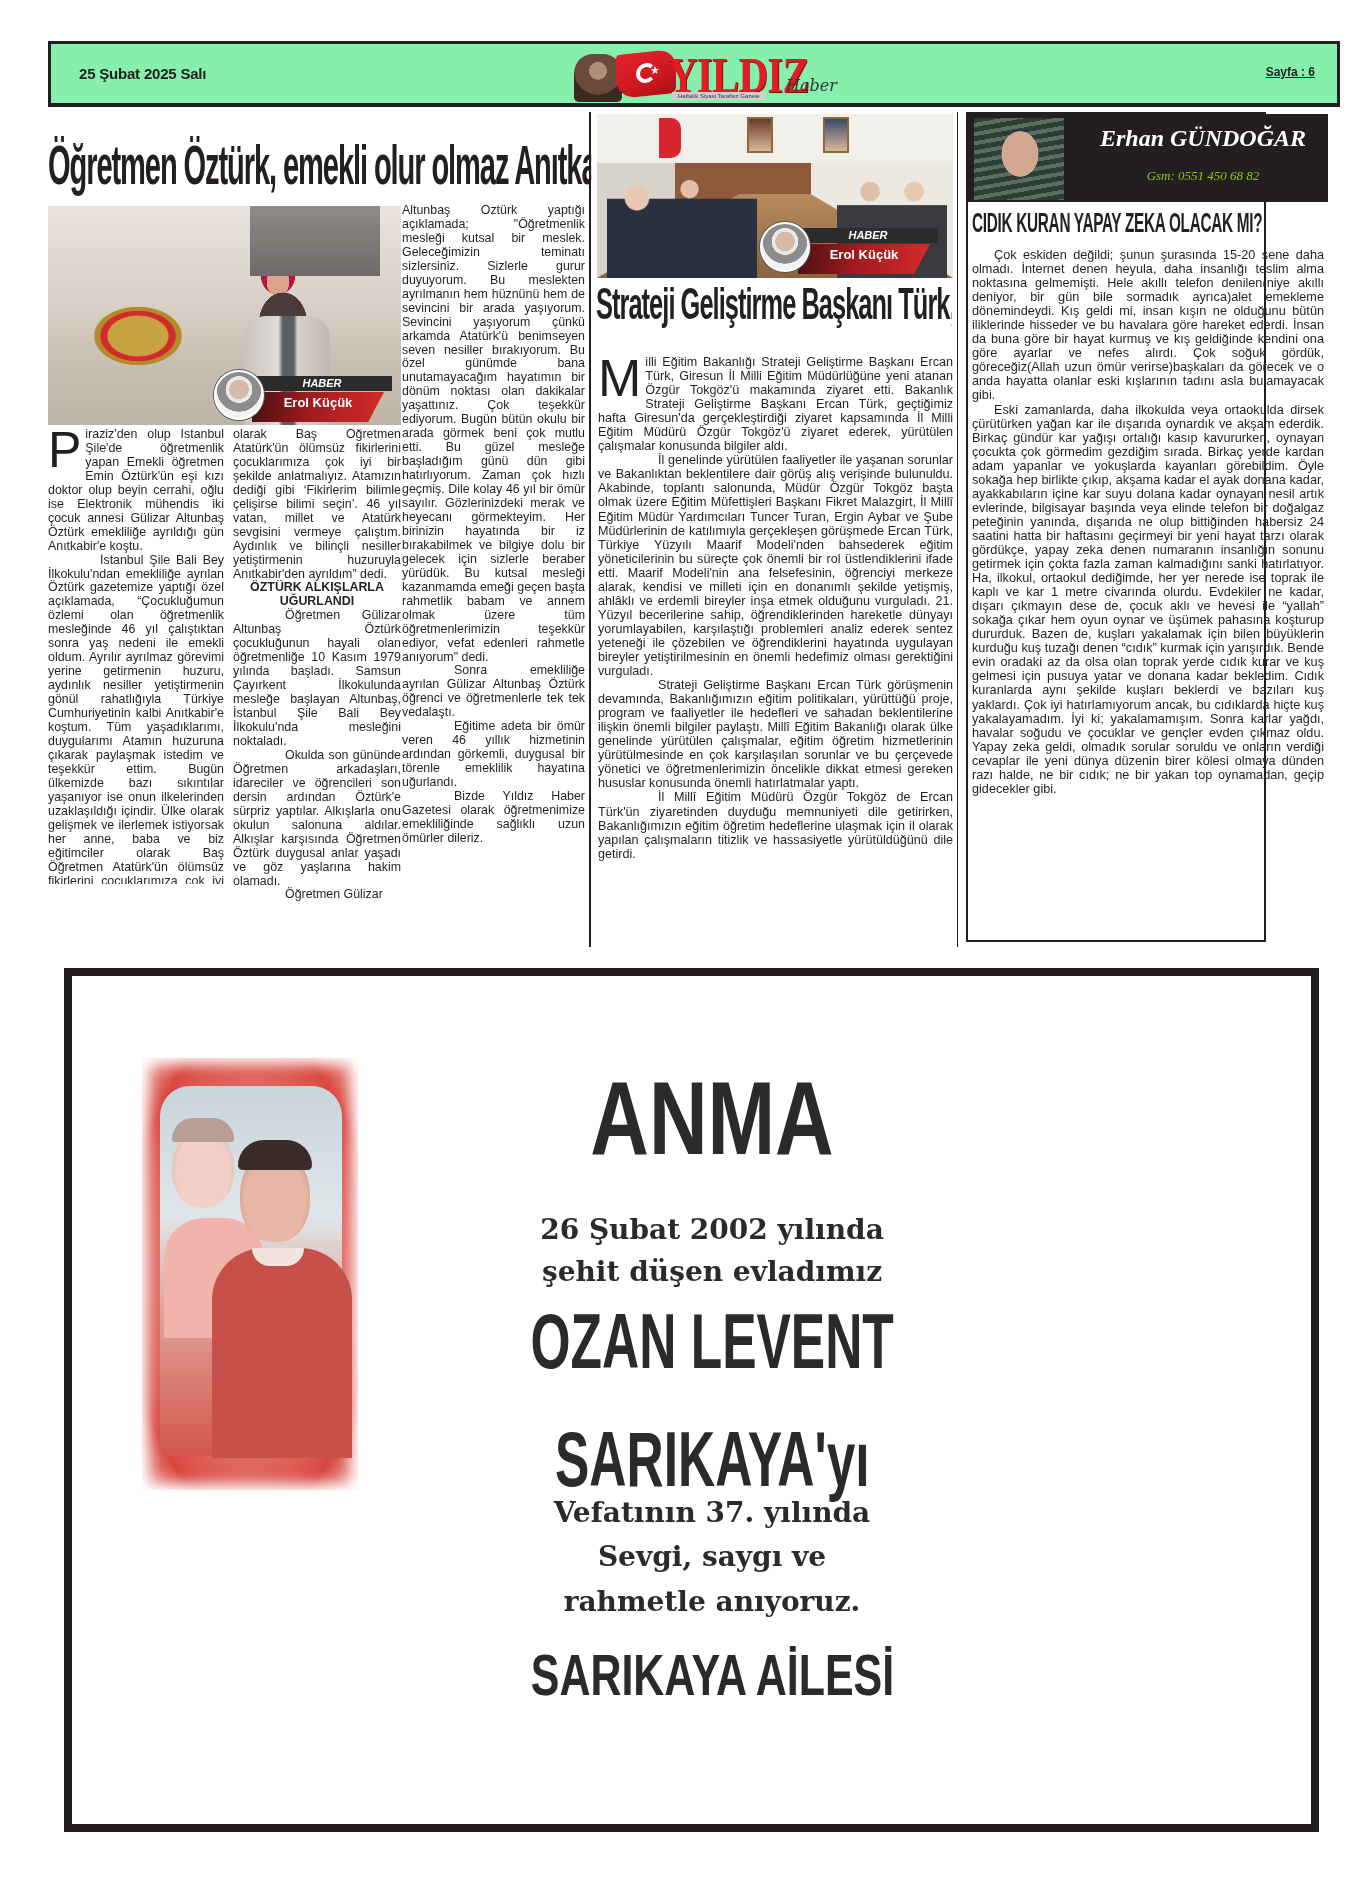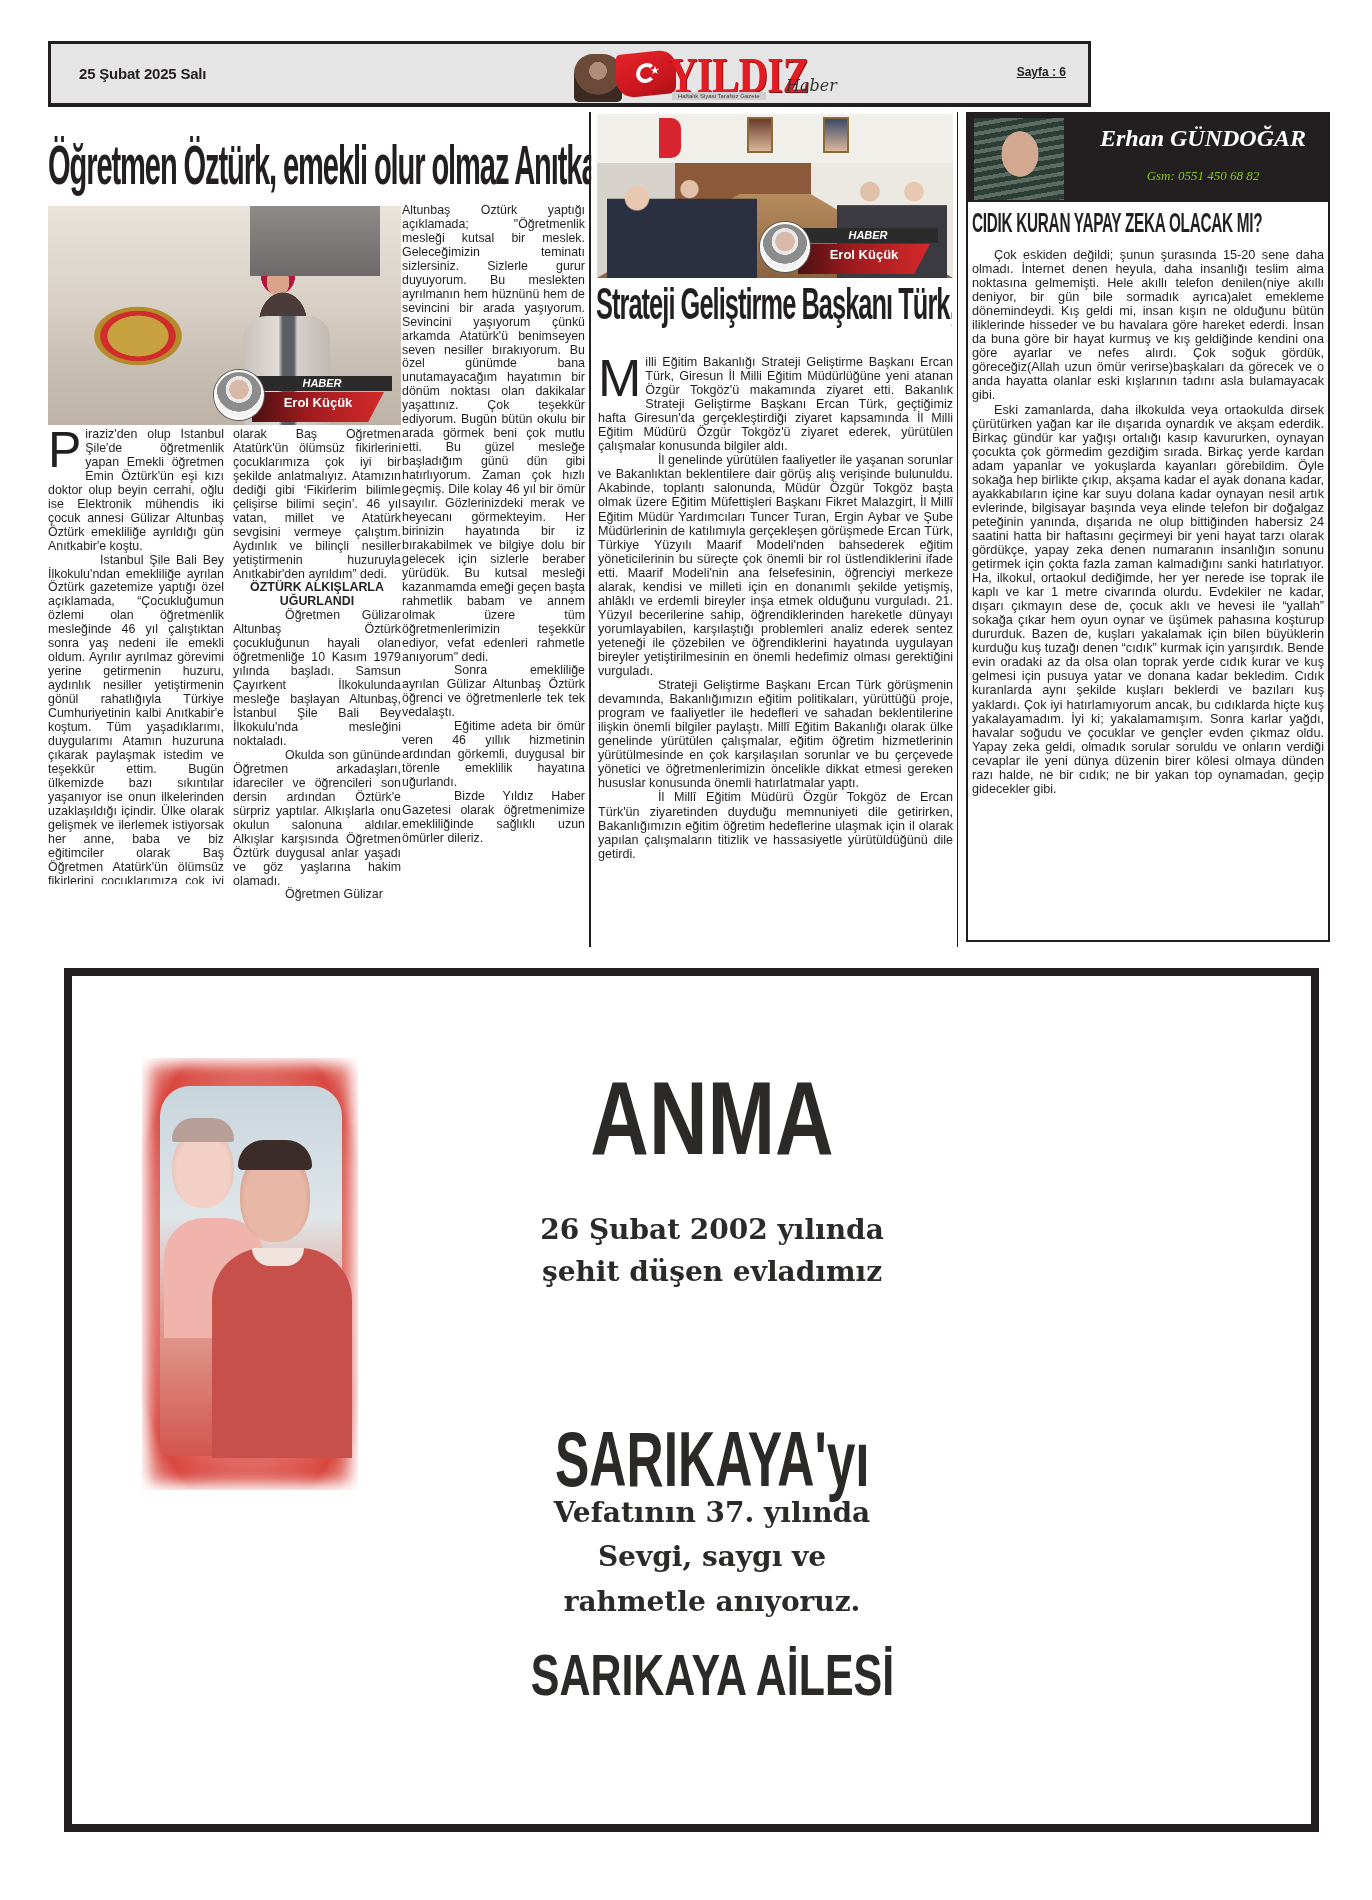--- a/index.html
+++ b/index.html
@@ -1,22 +1,22 @@
 <!DOCTYPE html>
 <html><head>
 <meta charset="utf-8">
 <style>
   * { box-sizing: border-box; margin: 0; padding: 0; }
   html, body { width: 1372px; height: 1900px; background: #ffffff; overflow: hidden; }
   body { position: relative; font-family: "Liberation Sans", sans-serif; color: #231f20; }
 
   
   .masthead {
-    position: absolute; left: 48px; top: 41px; width: 1043px; height: 66px;
-    border: 3px solid #231f20; border-bottom-width: 4px; background: #e5e5e5; text-align: center;
+    position: absolute; left: 48px; top: 41px; width: 1292px; height: 66px;
+    border: 3px solid #231f20; border-bottom-width: 4px; background: #86efac; text-align: center;
   }
   .masthead .date { position: absolute; left: 28px; top: 21px; font-size: 15px; font-weight: bold; letter-spacing: -0.2px; }
   .masthead .page-no { position: absolute; right: 22px; top: 21px; font-size: 12px; font-weight: bold; text-decoration: underline; }
   .logo { position: absolute; left: 505px; top: 4px; width: 290px; height: 56px; }
   .logo .flag {
     position: absolute; left: 60px; top: 4px; width: 60px; height: 44px;
     background: linear-gradient(160deg, #e5222b 0%, #c8161e 70%, #a80f15 100%);
     border-radius: 4px 18px 6px 20px; transform: skewY(-6deg);
   }
   .logo .flag .crescent { position:absolute; left: 20px; top: 11px; width: 20px; height: 20px; border-radius: 50%; border: 4px solid #fff; border-right-color: transparent; }
@@ -99,21 +99,21 @@
   .a2-photo .frame2 { position:absolute; left: 226px; top: 3px; width: 26px; height: 36px; background: linear-gradient(#3a4a6a,#d9b79a); border: 2px solid #8b6a3a; }
   .a2-photo .flagr { position:absolute; left: 62px; top: 4px; width: 22px; height: 40px; background:#d8242c; border-radius: 0 10px 10px 0; }
 
   .a2-headline {
     position: absolute; left: 596px; top: 278px; width: 560px; height: 46px; overflow: hidden;
     font-weight: bold; font-size: 40px; line-height: 46px; letter-spacing: -1.5px; white-space: nowrap;
     transform: scaleX(0.635) scaleY(1.1); transform-origin: left top;
   }
 
   
-  .col-box { position: absolute; left: 966px; top: 112px; width: 364px; height: 830px; border: 2px solid #231f20; }
+  .col-box { position: absolute; left: 966px; top: 112px; width: 300px; height: 830px; border: 2px solid #231f20; }
   .col-header { position: absolute; left: 0; top: 0; width: 360px; height: 88px; background: #231f20; }
   .col-photo {
     position: absolute; left: 6px; top: 4px; width: 90px; height: 82px;
     background:
       radial-gradient(ellipse 26px 32px at 46px 36px, #d2a891 0 70%, transparent 72%),
       repeating-linear-gradient(170deg, #2b3f36 0 5px, #5e6b63 5px 9px);
     background-color: #cdb79a;
   }
   .col-name { position: absolute; left: 120px; top: 11px; width: 230px; text-align: center; font-family: "Liberation Serif", serif; font-style: italic; font-weight: bold; font-size: 24px; color: #fff; }
   .col-gsm { position: absolute; left: 120px; top: 54px; width: 230px; text-align: center; font-family: "Liberation Serif", serif; font-style: italic; font-weight: normal; font-size: 13px; color: #84cc16; }
@@ -241,20 +241,23 @@
         <div style="position:absolute; left:96px; top:82px; width:74px; height:30px; border-radius:34px 34px 6px 6px; background:#3b2c2a;"></div>
         <div style="position:absolute; left:70px; top:190px; width:140px; height:210px; border-radius:52px 52px 0 0; background:#c7514a;"></div>
         <div style="position:absolute; left:110px; top:190px; width:52px; height:18px; border-radius:0 0 30px 30px; background:#f1e4df;"></div>
       </div>
 
       <div class="anma" style="top:92px;">
         <span class="cond" style="font-size:104px; line-height:100px; transform:scaleX(0.78);">ANMA</span>
       </div>
       <div class="serif-line" style="top:237px; font-size:28px;">26 Şubat 2002 yılında</div>
       <div class="serif-line" style="top:279px; font-size:28px;">şehit düşen evladımız</div>
+      <div class="anma" style="top:322px;">
+        <span class="cond" style="font-size:78px; line-height:86px; transform:scaleX(0.66);">OZAN LEVENT</span>
+      </div>
       <div class="anma" style="top:440px;">
         <span class="cond" style="font-size:78px; line-height:86px; transform:scaleX(0.66);">SARIKAYA'yı</span>
       </div>
       <div class="serif-line" style="top:520px; font-size:28px;">Vefatının 37. yılında</div>
       <div class="serif-line" style="top:609px; font-size:28px;">rahmetle anıyoruz.</div>
       <div class="serif-line" style="top:564px; font-size:28px;">Sevgi, saygı ve</div>
       <div class="anma" style="top:664px;">
         <span class="cond" style="font-size:58px; line-height:70px; transform:scaleX(0.74);">SARIKAYA AİLESİ</span>
       </div>
     </div>

